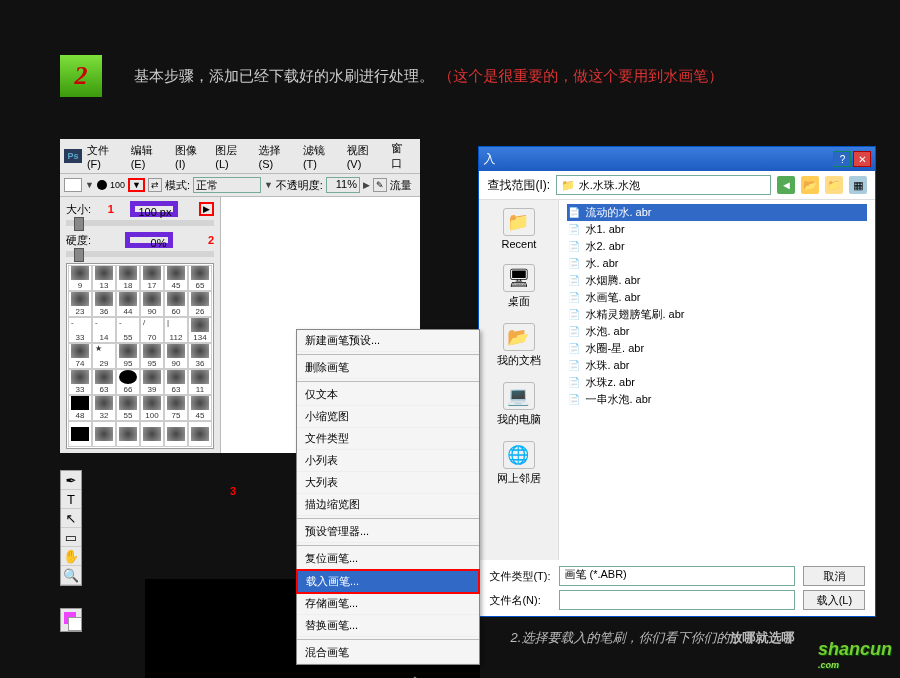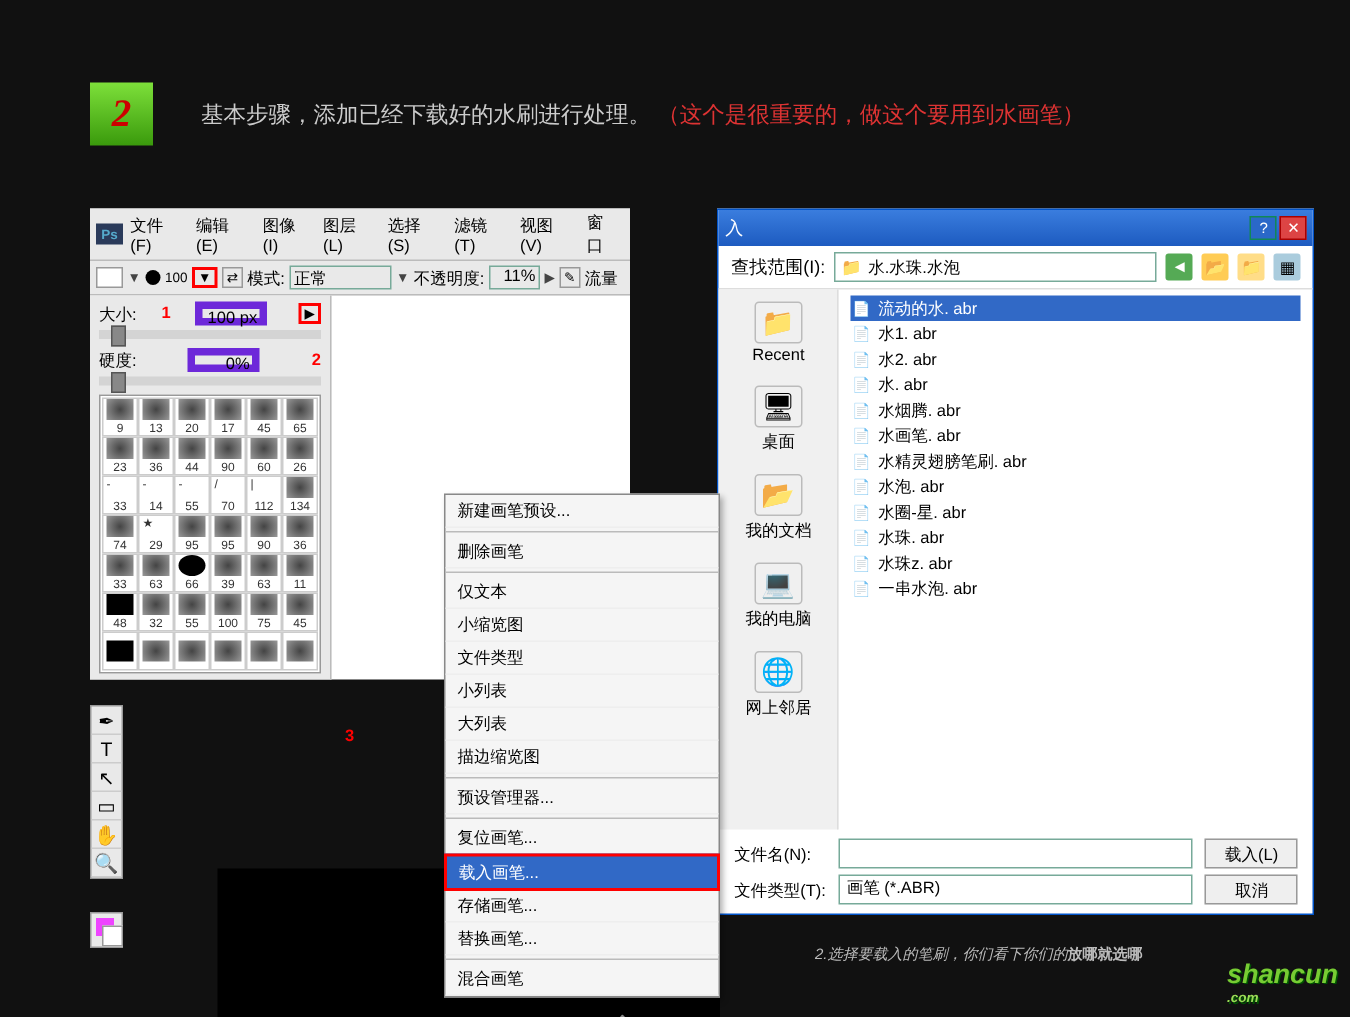--- a/index.html
+++ b/index.html
@@ -1,21 +1,21 @@
 <!DOCTYPE html>
 <html><head>
 <meta charset="utf-8">
 <style>
 *{box-sizing:border-box;margin:0;padding:0;font-family:"SimSun","Microsoft YaHei",sans-serif}
 body{background:#111;width:900px;height:678px;overflow:hidden;position:relative}
 .step-header{display:flex;align-items:center;padding:55px 0 0 60px;gap:32px}
 .step-num{width:42px;height:42px;background:linear-gradient(180deg,#7de03a,#3a9a0c);display:flex;align-items:center;justify-content:center;color:#c00;font-style:italic;font-weight:bold;font-size:26px;font-family:Georgia}
 .step-text{color:#ccc;font-size:15px}
 .step-text .warn{color:#d33}
-.panels{display:flex;gap:20px;padding:42px 16px 0 60px;align-items:flex-start}
+.panels{display:flex;gap:20px;padding:42px 16px 0 60px;align-items:flex-end}
 .arrow-mid{color:#888;font-size:22px;align-self:center;margin-top:-40px}
 .ps-panel{background:#fff;width:360px;position:relative;font-size:11px}
 .ps-menubar{background:#e9e9e9;display:flex;align-items:center;padding:2px 4px;gap:2px;border-bottom:1px solid #bbb}
 .ps-logo{width:18px;height:14px;background:#2a3a5a;color:#5ac;font-size:9px;display:flex;align-items:center;justify-content:center;font-weight:bold}
 .ps-menubar span{padding:0 3px;font-size:11px}
 .ps-toolbar{background:#e9e9e9;display:flex;align-items:center;padding:3px 4px;gap:3px;border-bottom:1px solid #bbb}
 .brush-icon{width:18px;height:14px;border:1px solid #999;background:#fff}
 .dot{width:10px;height:10px;background:#000;border-radius:50%}
 .down-arr{border:2px solid red;padding:0 2px;font-size:9px}
 .swap-ic{width:14px;height:14px;border:1px solid #999;display:flex;align-items:center;justify-content:center;font-size:9px}
@@ -64,21 +64,21 @@
 .sb-ic{width:32px;height:28px;border:1px solid #bbb;border-radius:3px;display:flex;align-items:center;justify-content:center;font-size:18px}
 .file-list{flex:1;padding:4px 8px}
 .fl-item{display:flex;align-items:center;gap:4px;padding:1px 0;font-size:11px}
 .fl-item.sel{background:#3169c6;color:#fff}
 .fl-ic{width:14px;height:14px;display:flex;align-items:center;justify-content:center;font-size:10px;color:#6a4}
 .dlg-bottom{padding:6px 10px;display:flex;flex-direction:column;gap:4px}
 .db-row{display:flex;align-items:center;gap:8px}
 .db-row label{width:62px;font-size:11px}
 .db-row .sel{flex:1;border:1px solid #7a9;height:20px;font-size:11px;padding:0 4px}
 .db-row button{width:62px;height:20px;font-size:11px;background:#efefef;border:1px solid #999}
-.caption{text-align:center;color:#bbb;font-size:10px;font-style:italic;margin-top:12px}
+.caption{text-align:center;color:#bbb;font-size:13px;font-style:italic;margin-top:12px}
 .caption .em{font-style:normal;font-weight:bold}
 .captions{display:flex;gap:30px;padding:0 60px}
 .captions>div{flex:1}
 .watermark{position:absolute;right:8px;bottom:8px;color:#7c3;font-size:18px;font-weight:bold;font-style:italic;text-shadow:1px 1px 0 #050}
 .watermark .c{font-size:9px;color:#9d5;display:block;text-align:left}
 .play-btn{border:2px solid red;padding:0 2px;font-size:9px;margin-left:4px}
 </style>
 </head>
 <body>
 
@@ -144,21 +144,21 @@
                 <div class="bg-cell">
                   <div class="bg-sw"></div>
                   <span>9</span>
                 </div>
                 <div class="bg-cell">
                   <div class="bg-sw"></div>
                   <span>13</span>
                 </div>
                 <div class="bg-cell">
                   <div class="bg-sw"></div>
-                  <span>20</span>
+                  <span>18</span>
                 </div>
                 <div class="bg-cell">
                   <div class="bg-sw"></div>
                   <span>17</span>
                 </div>
                 <div class="bg-cell">
                   <div class="bg-sw"></div>
                   <span>45</span>
                 </div>
                 <div class="bg-cell">
@@ -442,28 +442,28 @@
             <span>水珠z. abr</span>
           </div>
           <div class="fl-item">
             <span class="fl-ic">📄</span>
             <span>一串水泡. abr</span>
           </div>
         </div>
     </div>
     <div class="dlg-bottom">
       <div class="db-row">
+        <label>文件类型(T):</label>
+        <div class="sel">画笔 (*.ABR)</div>
+        <button>取消</button>
+      </div>
+      <div class="db-row">
         <label>文件名(N):</label>
         <div class="sel"></div>
         <button>载入(L)</button>
-      </div>
-      <div class="db-row">
-        <label>文件类型(T):</label>
-        <div class="sel">画笔 (*.ABR)</div>
-        <button>取消</button>
       </div>
     </div>
   </div>
 </div>
 
 <div class="tool-col">
   <div>✒</div>
   <div>T</div>
   <div>↖</div>
   <div>▭</div>

